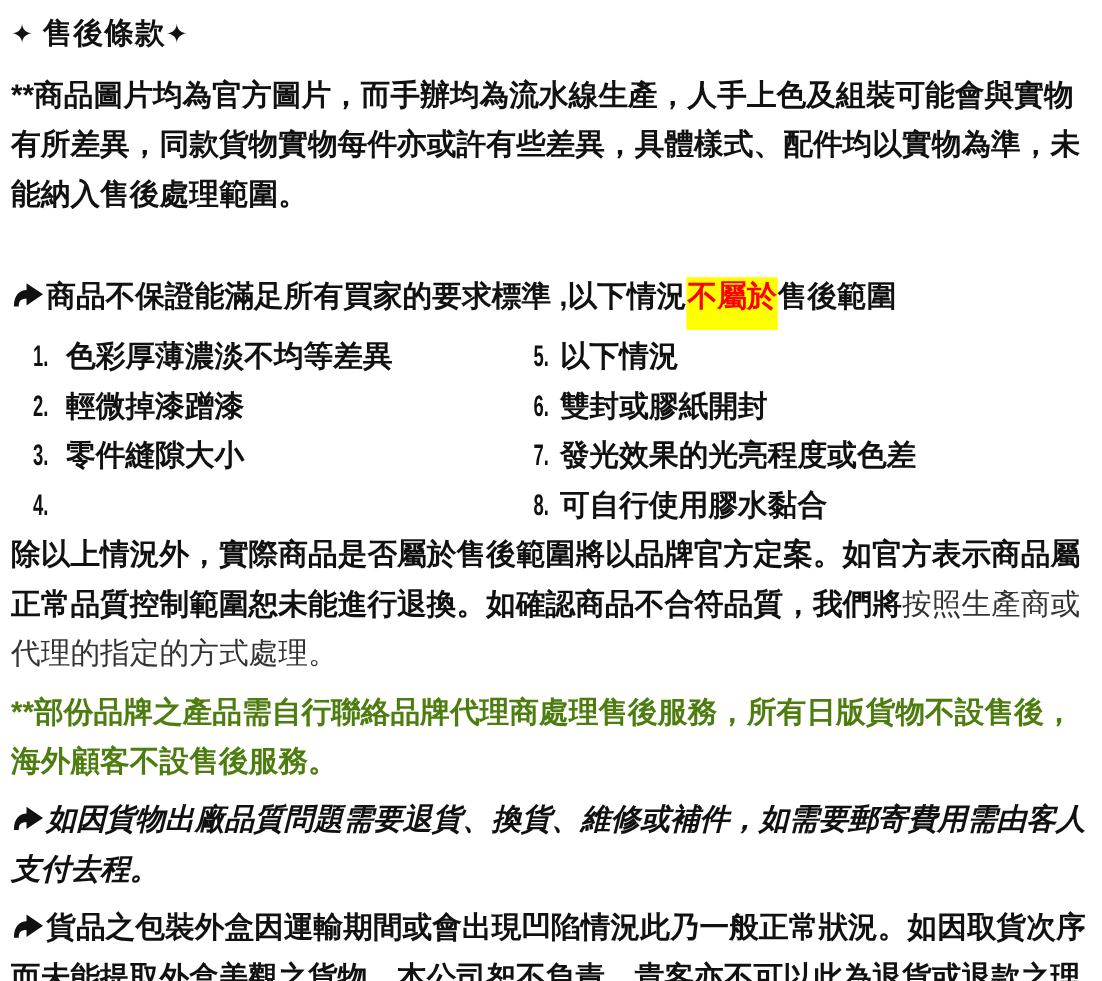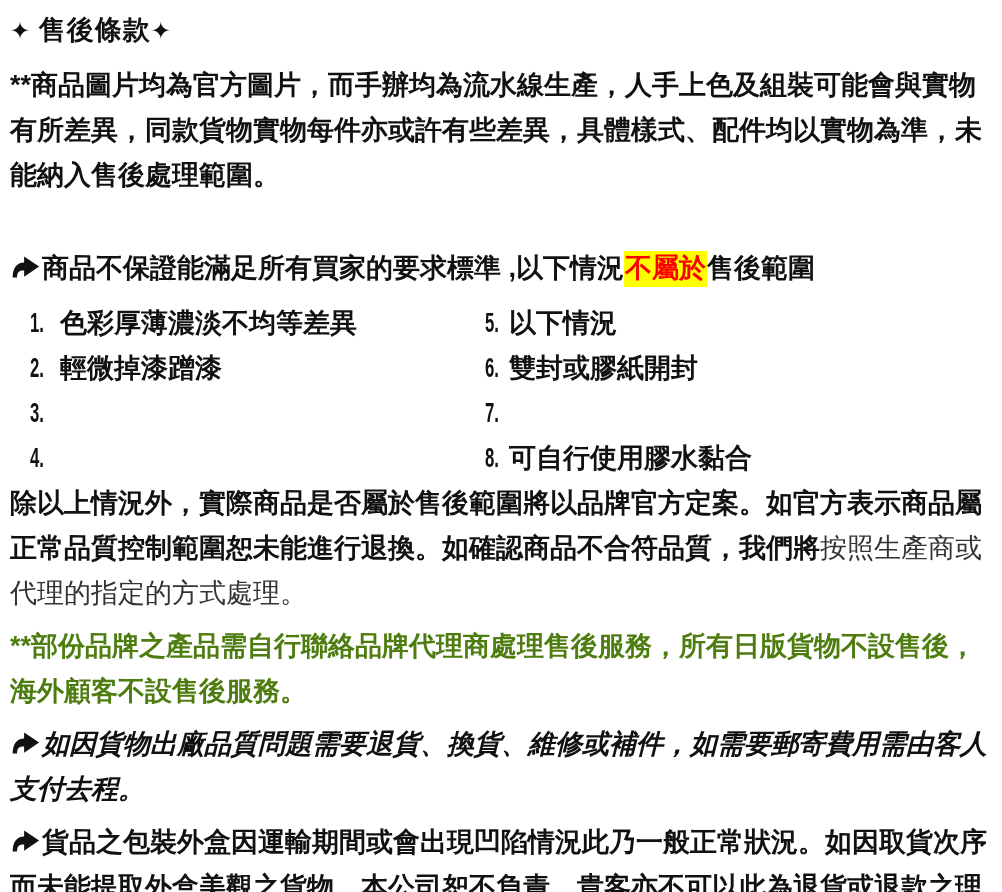--- a/index.html
+++ b/index.html
@@ -33,21 +33,21 @@
     width: 30px;
     height: 24px;
     vertical-align: -2px;
     margin-right: 2px;
   }
   .arrow-icon svg { display: block; width: 100%; height: 100%; }
 
   .hl {
     background: #ffff00;
     color: #ff0000;
-    padding: 2px 1px 4px 1px;
+    padding: 2px 1px 16px 1px;
   }
 
   .exclusion-grid {
     margin-top: 10px;
     display: grid;
     grid-template-columns: 455px 1fr;
   }
   .excl-col { display: flex; flex-direction: column; }
   .excl-item { display: flex; align-items: baseline; }
   .excl-item .num {
@@ -85,36 +85,38 @@
     <div class="excl-item">
         <span class="num">1.</span>
         <span>色彩厚薄濃淡不均等差異</span>
       </div>
     <div class="excl-item">
         <span class="num">2.</span>
         <span>輕微掉漆蹭漆</span>
       </div>
     <div class="excl-item">
         <span class="num">3.</span>
+        <span>零件縫隙大小</span>
       </div>
     <div class="excl-item">
         <span class="num">4.</span>
       </div>
   </div>
   <div class="excl-col right">
     <div class="excl-item">
         <span class="num">5.</span>
         <span>以下情況</span>
       </div>
     <div class="excl-item">
         <span class="num">6.</span>
         <span>雙封或膠紙開封</span>
       </div>
     <div class="excl-item">
         <span class="num">7.</span>
+        <span>發光效果的光亮程度或色差</span>
       </div>
     <div class="excl-item">
         <span class="num">8.</span>
         <span>可自行使用膠水黏合</span>
       </div>
   </div>
 </div>
 
 <p class="para-decision"><span>除以上情況外，實際商品是否屬於售後範圍將以品牌官方定案。如官方表示商品屬正常品質控制範圍恕未能進行退換。如確認商品不合符品質，我們將</span><span class="regular">按照生產商或代理的指定的方式處理。</span></p>
 

